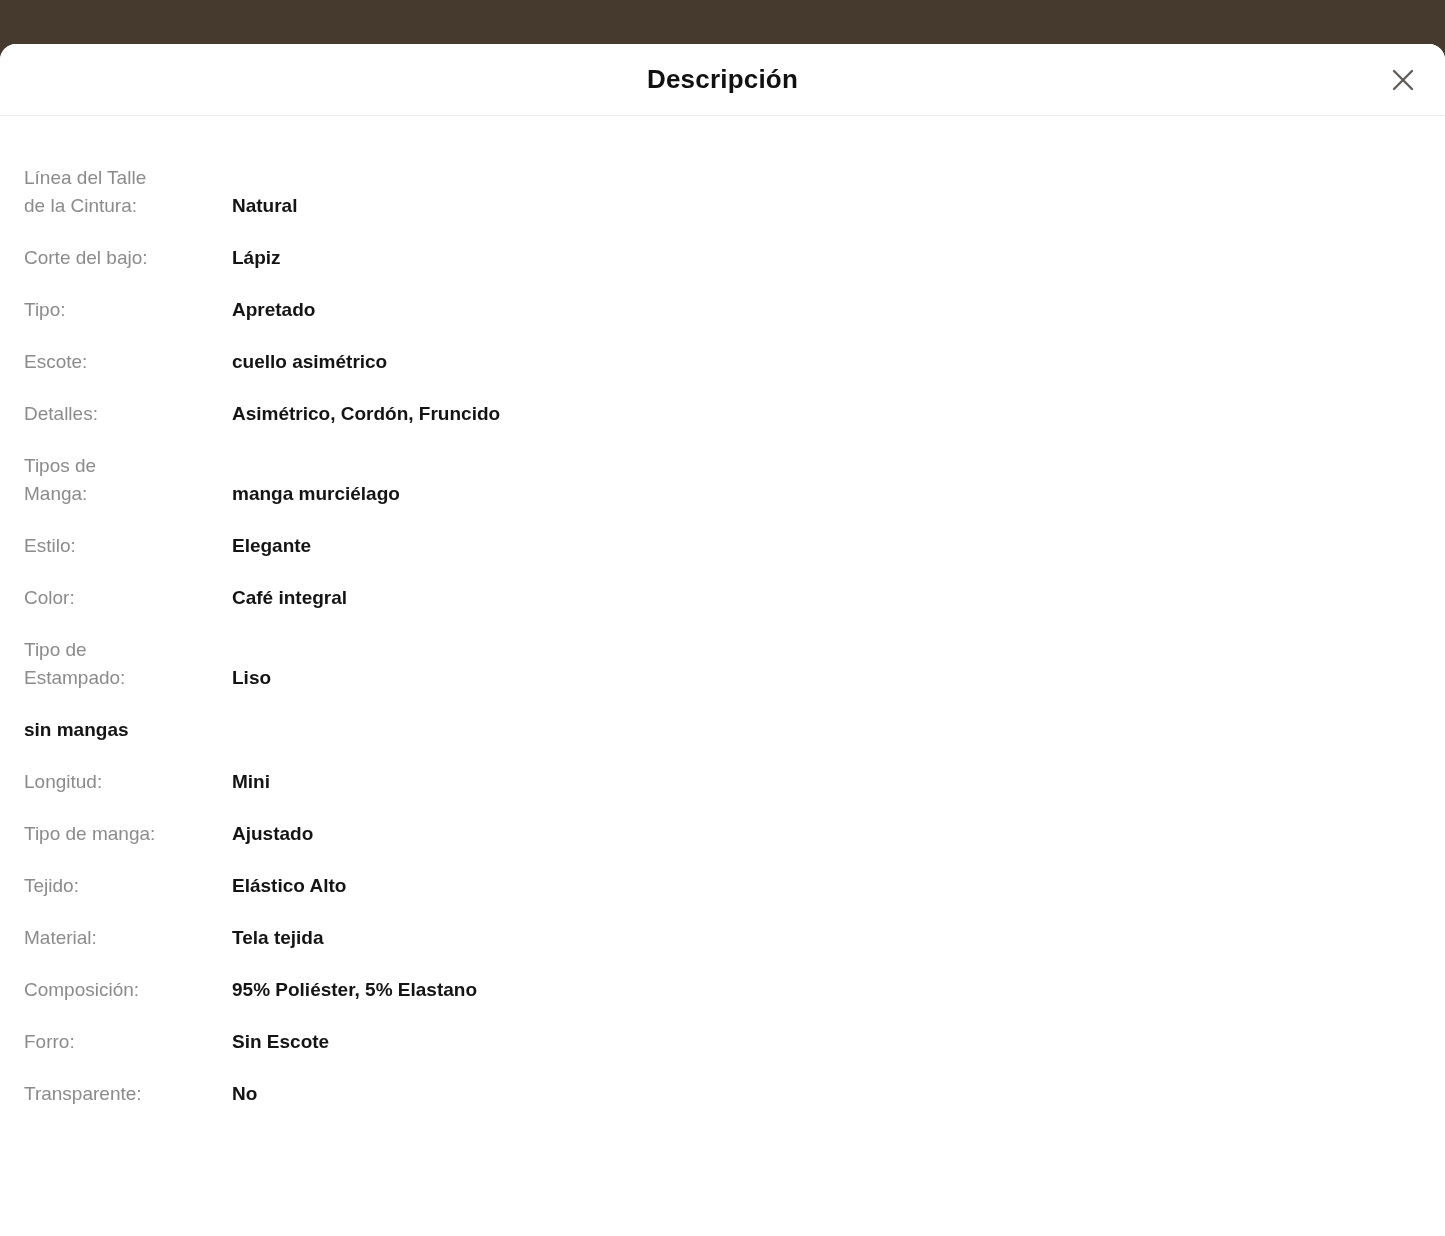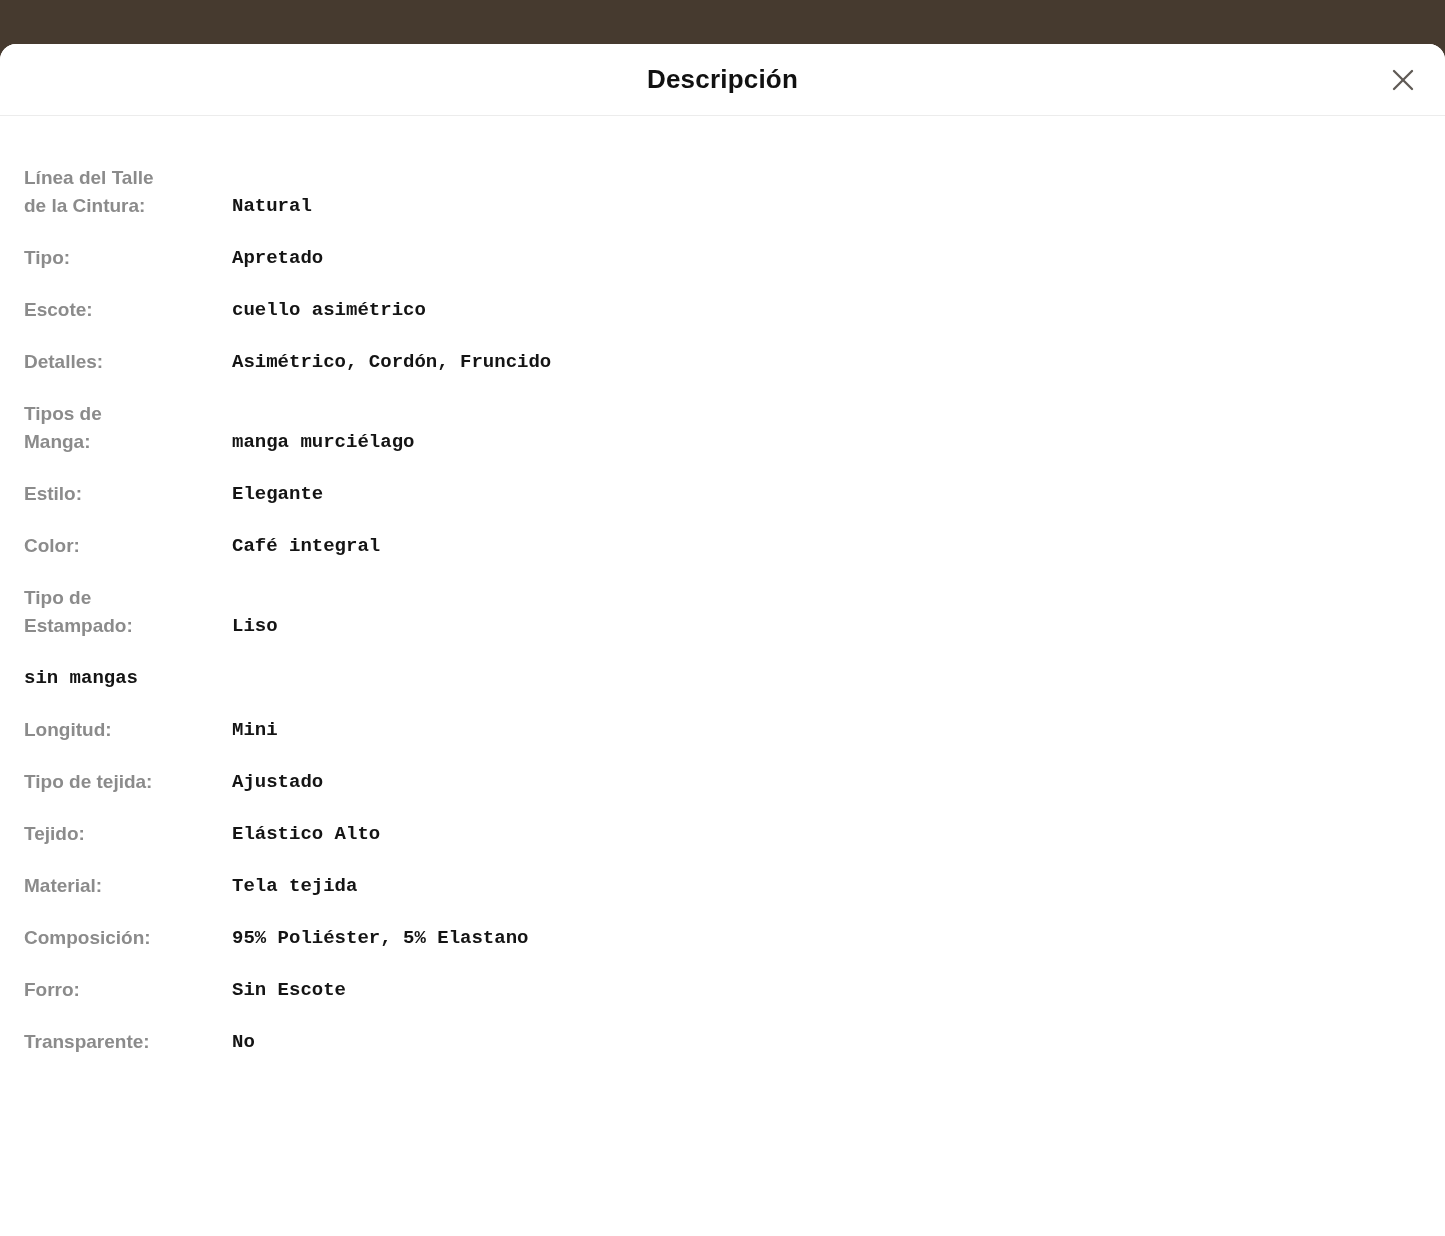--- a/index.html
+++ b/index.html
@@ -63,30 +63,29 @@
     display: flex;
     align-items: flex-end;
     margin-bottom: 24px;
   }
   .row:last-child { margin-bottom: 0; }
   .attr-label {
     width: 208px;
     flex: 0 0 208px;
     font-size: 19px;
     line-height: 28px;
-    font-weight: 700;
+    font-weight: 400;
     color: #8b8b8b;
     white-space: pre-line;
   }
   .attr-value {
     font-size: 19px;
     line-height: 28px;
     font-weight: 700;
     color: #141414;
-    font-family: Liberation Mono, monospace;
   }
 </style>
 </head>
 <body>
 
 <div class="modal">
   <header class="modal-header">
     <h1 class="modal-title">Descripción</h1>
     <button class="close-btn" aria-label="close">
       <span>
@@ -98,20 +97,24 @@
     </button>
   </header>
 
   <div class="content">
   <div class="row">
     <div class="attr-label">Línea del Talle
 de la Cintura:</div>
     <div class="attr-value">Natural</div>
   </div>
 
+  <div class="row">
+    <div class="attr-label">Corte del bajo:</div>
+    <div class="attr-value">Lápiz</div>
+  </div>
 
   <div class="row">
     <div class="attr-label">Tipo:</div>
     <div class="attr-value">Apretado</div>
   </div>
 
   <div class="row">
     <div class="attr-label">Escote:</div>
     <div class="attr-value">cuello asimétrico</div>
   </div>
@@ -146,21 +149,21 @@
   <div class="row">
     <div class="attr-value">sin mangas</div>
   </div>
 
   <div class="row">
     <div class="attr-label">Longitud:</div>
     <div class="attr-value">Mini</div>
   </div>
 
   <div class="row">
-    <div class="attr-label">Tipo de tejida:</div>
+    <div class="attr-label">Tipo de manga:</div>
     <div class="attr-value">Ajustado</div>
   </div>
 
   <div class="row">
     <div class="attr-label">Tejido:</div>
     <div class="attr-value">Elástico Alto</div>
   </div>
 
 
   <div class="row">

